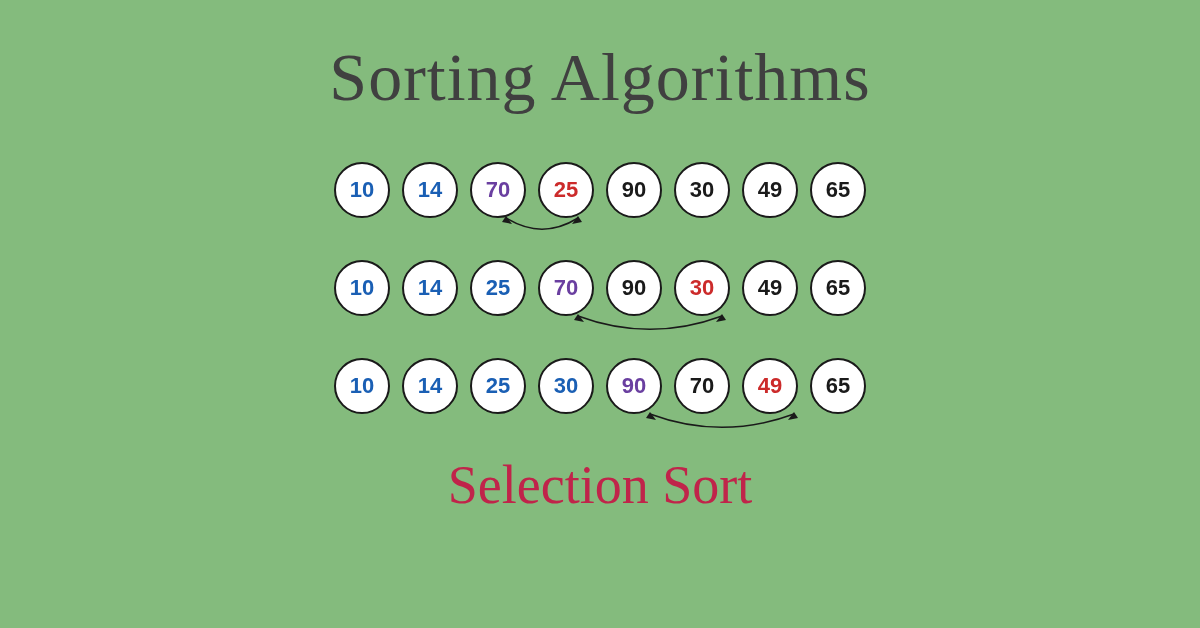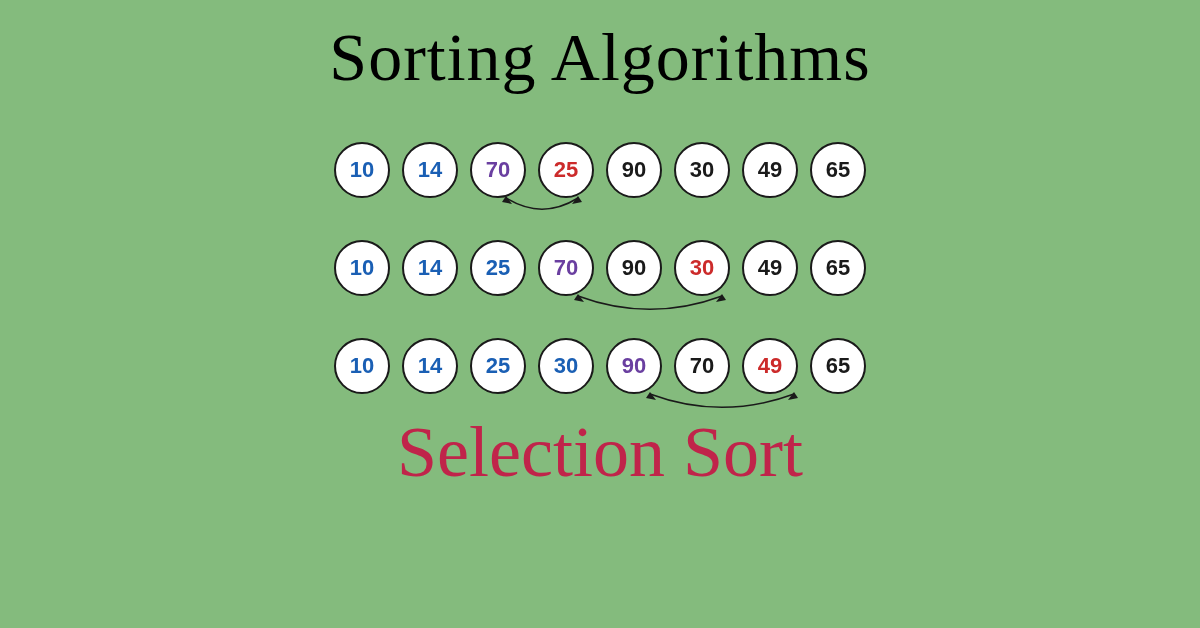--- a/index.html
+++ b/index.html
@@ -8,23 +8,23 @@
       height: 628px;
       background: #84bb7d;
       font-family: Georgia, 'Times New Roman', serif;
       display: flex;
       flex-direction: column;
       align-items: center;
       overflow: hidden;
     }
     .title {
       font-size: 68px;
-      color: #000000;
+      color: #404040;
       font-weight: 400;
-      margin-top: 18px;
+      margin-top: 38px;
       letter-spacing: 1px;
       text-align: right;
     }
     .rows-container {
       margin-top: 45px;
       display: flex;
       flex-direction: column;
       gap: 42px;
       align-items: center;
     }
@@ -49,24 +49,24 @@
     .c-blue { color: #1a5fb4; }
     .c-purple { color: #6a3fa0; }
     .c-red { color: #cc2b2b; }
     .c-black { color: #1a1a1a; }
     .arrow-svg {
       position: absolute;
       top: 52px;
       pointer-events: none;
     }
     .subtitle {
-      font-size: 72px;
+      font-size: 54px;
       color: #c0244a;
       font-weight: 400;
-      margin-top: 17px;
+      margin-top: 40px;
       font-family: Georgia, serif;
     }
   </style>
 </head>
 <body>
 
 <h1 class="title">Sorting Algorithms</h1>
 
 <div class="rows-container">
   <div class="row">

